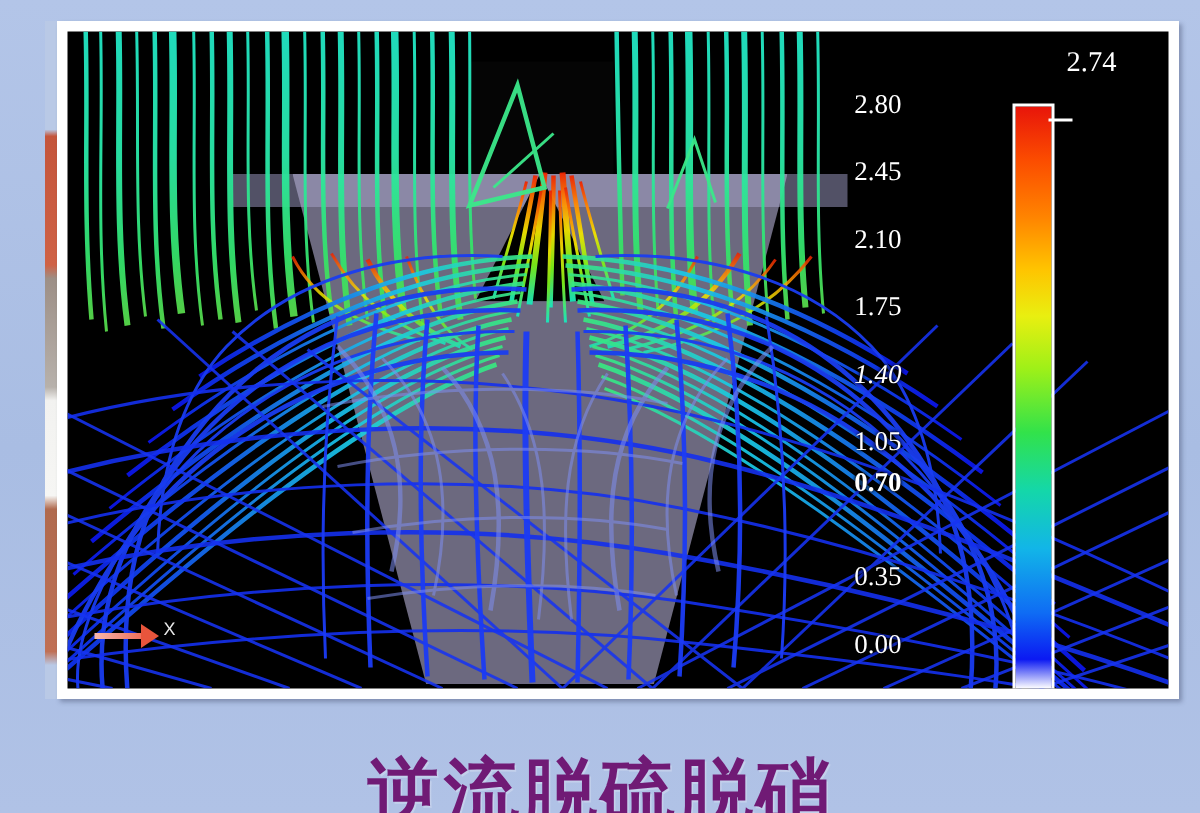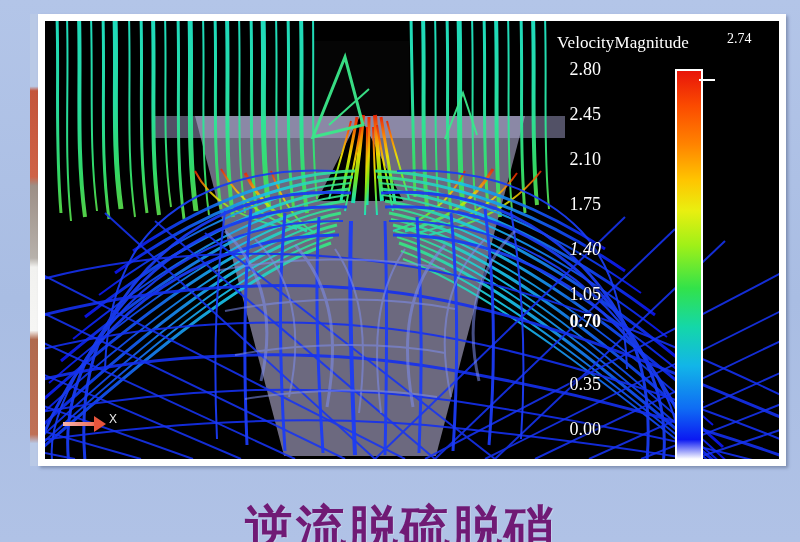--- a/index.html
+++ b/index.html
@@ -92,21 +92,21 @@
       #0b19f2 95%,
       #ffffff 100%);
   }
   .cbar-tickline{position:absolute;background:#ffffff;height:2px;width:16px;}
   #tick-max{left:24px;top:10px;}
   .cb-label{
     position:absolute;color:#ffffff;font-size:18px;
     text-shadow:0 0 3px #000,0 0 2px #000;white-space:nowrap;
   }
   .cb-tick{right:164px;text-align:right;}
-  #val-max{left:212px;top:4px;font-size:14px;}
+  #val-max{left:196px;top:4px;font-size:19px;}
 
   
   #axis-widget{position:absolute;left:18px;bottom:24px;width:60px;height:22px;}
   #axis-arrow-line{
     position:absolute;left:0;top:9px;width:34px;height:4px;
     background:linear-gradient(90deg,#f7b6ac,#ef6a52);
   }
   #axis-arrow-head{
     position:absolute;left:31px;top:3px;width:0;height:0;
     border-left:12px solid #e8553c;
@@ -364,21 +364,20 @@
       </g>
     </svg>
 
     <div id="axis-widget">
       <div id="axis-arrow-line"></div>
       <div id="axis-arrow-head"></div>
       <div id="axis-x-label">X</div>
     </div>
 
     <div id="legend">
-      <div id="legend-title">VelocityMagnitude</div>
 
       <div class="cb-label cb-tick" style="top:32px;">2.80</div>
       <div class="cb-label cb-tick" style="top:77px;">2.45</div>
       <div class="cb-label cb-tick" style="top:122px;">2.10</div>
       <div class="cb-label cb-tick" style="top:167px;">1.75</div>
       <div class="cb-label cb-tick" style="top:212px;font-style:italic;">1.40</div>
       <div class="cb-label cb-tick" style="top:257px;">1.05</div>
       <div class="cb-label cb-tick" style="top:284px;font-weight:bold;">0.70</div>
       <div class="cb-label cb-tick" style="top:347px;padding-left:48px;">0.35</div>
       <div class="cb-label cb-tick" style="top:392px;margin-left:16px;">0.00</div>

